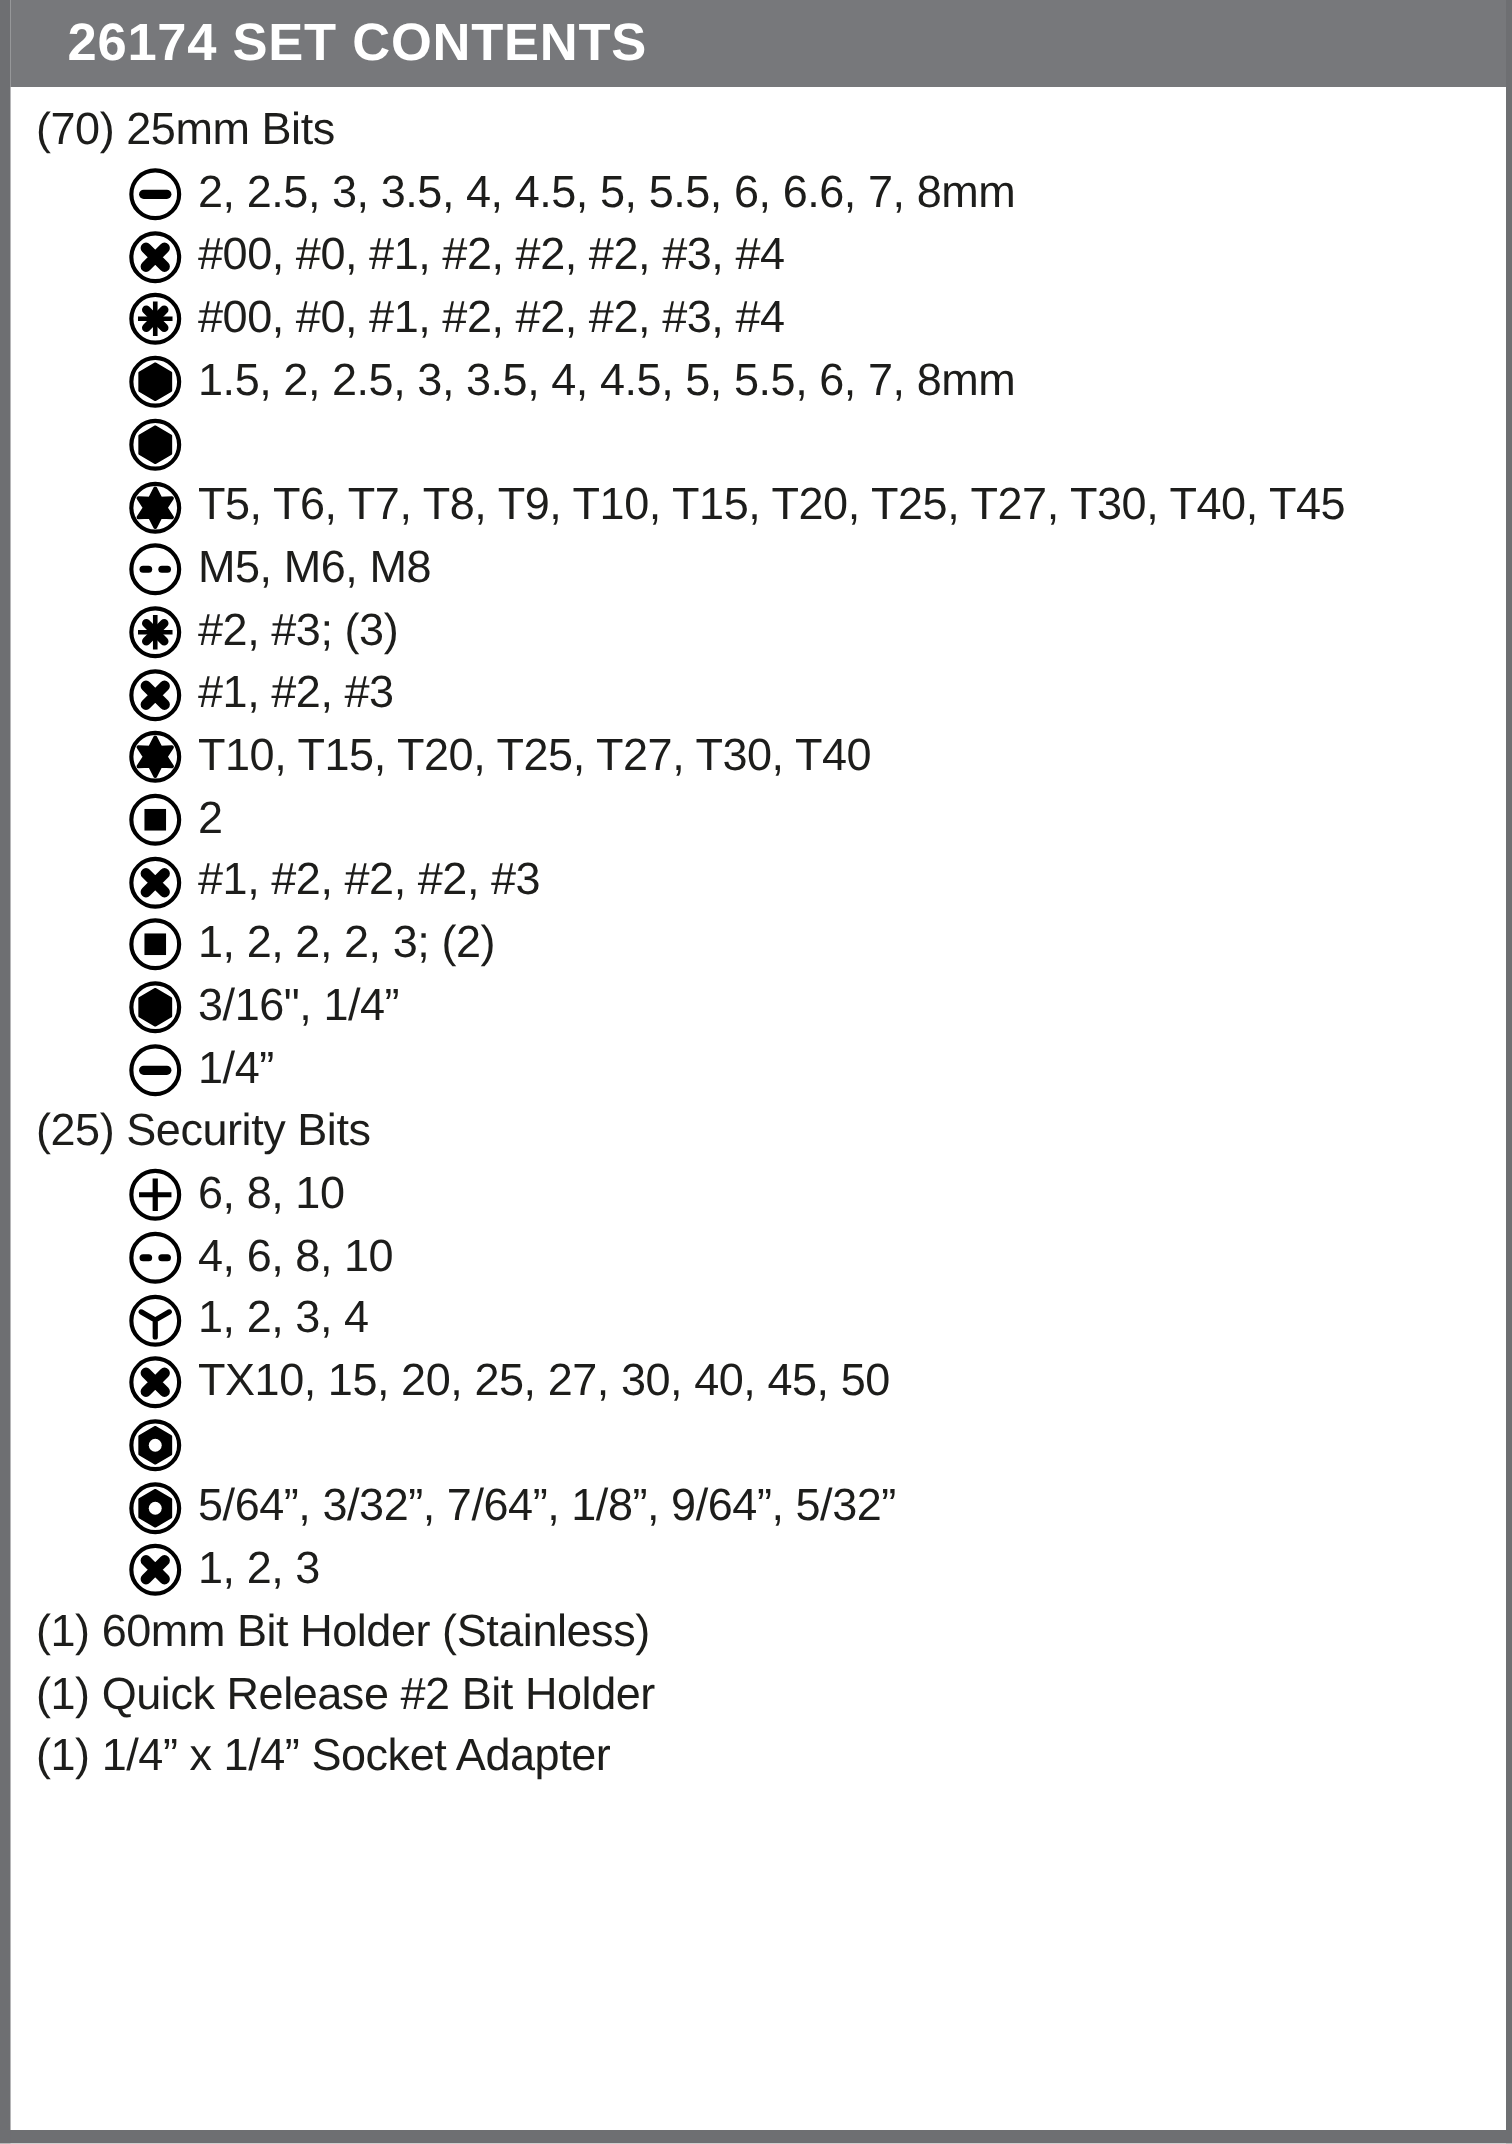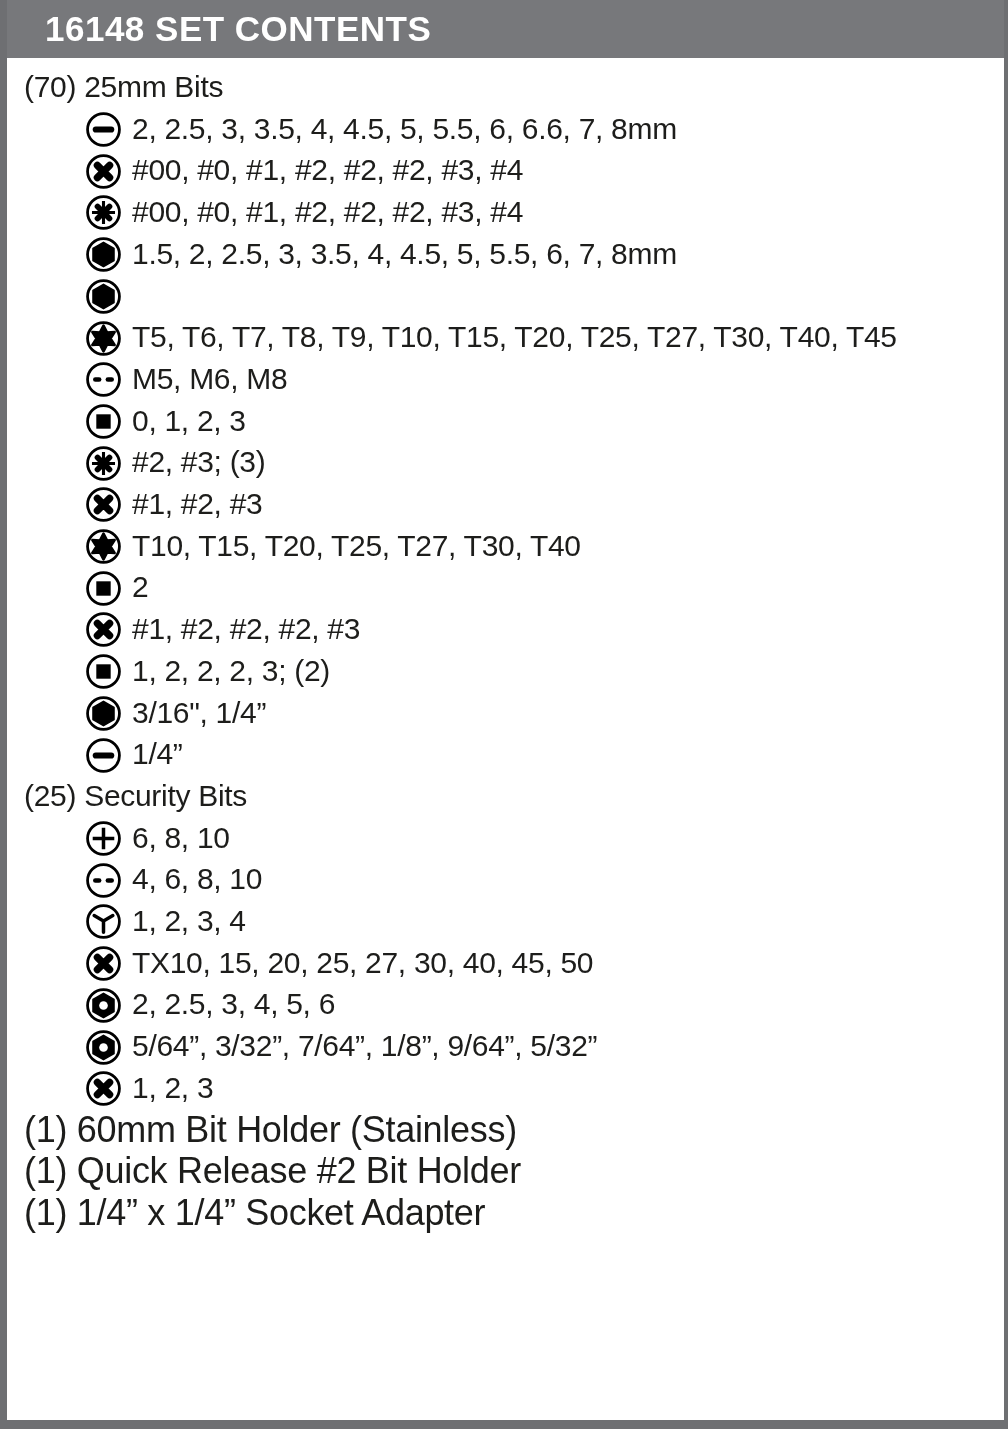--- a/index.html
+++ b/index.html
@@ -49,32 +49,32 @@
     margin-top:2px;
     margin-right:10px;
   }
   .bit-icon svg{display:block;width:37px;height:37px;}
   .bit-text{
     font-size:30px;
     line-height:41.7px;
     letter-spacing:-0.3px;
   }
   .footer-line{
-    font-size:36px;
+    font-size:30px;
     line-height:41.7px;
     letter-spacing:-0.3px;
     white-space:nowrap;
   }
 </style>
 </head>
 <body>
 
 <div class="page">
   <header class="titlebar">
-    <h1>16148 SET CONTENTS</h1>
+    <h1>26174 SET CONTENTS</h1>
   </header>
   <main class="content">
       <div class="heading">(70) 25mm Bits</div>
       <div class="bit-row">
         <span class="bit-icon">
           <svg viewBox="0 0 36 36" xmlns="http://www.w3.org/2000/svg">
             <circle cx="18" cy="18" r="15.5" fill="none" stroke="#000" stroke-width="2.7"></circle>
             <rect x="7.5" y="15" width="21" height="6" rx="3" fill="#000"></rect>
           </svg>
         </span>
@@ -132,29 +132,20 @@
             <rect x="7.8" y="15.7" width="8.2" height="4.6" rx="2.3" fill="#000"></rect>
             <rect x="20" y="15.7" width="8.2" height="4.6" rx="2.3" fill="#000"></rect>
           </svg>
         </span>
         <span class="bit-text">M5, M6, M8</span>
       </div>
       <div class="bit-row">
         <span class="bit-icon">
           <svg viewBox="0 0 36 36" xmlns="http://www.w3.org/2000/svg">
             <circle cx="18" cy="18" r="15.5" fill="none" stroke="#000" stroke-width="2.7"></circle>
-            <rect x="11" y="11" width="14" height="14" fill="#000"></rect>
-          </svg>
-        </span>
-        <span class="bit-text">0, 1, 2, 3</span>
-      </div>
-      <div class="bit-row">
-        <span class="bit-icon">
-          <svg viewBox="0 0 36 36" xmlns="http://www.w3.org/2000/svg">
-            <circle cx="18" cy="18" r="15.5" fill="none" stroke="#000" stroke-width="2.7"></circle>
             <path d="M12.2 12.2 L23.8 23.8 M23.8 12.2 L12.2 23.8" stroke="#000" stroke-width="5.6" stroke-linecap="round" fill="none"></path>
             <path d="M18 6.8 V29.2 M6.8 18 H29.2" stroke="#000" stroke-width="3" fill="none"></path>
           </svg>
         </span>
         <span class="bit-text">#2, #3; (3)</span>
       </div>
       <div class="bit-row">
         <span class="bit-icon">
           <svg viewBox="0 0 36 36" xmlns="http://www.w3.org/2000/svg">
             <circle cx="18" cy="18" r="15.5" fill="none" stroke="#000" stroke-width="2.7"></circle>
@@ -256,21 +247,20 @@
         <span class="bit-text">TX10, 15, 20, 25, 27, 30, 40, 45, 50</span>
       </div>
       <div class="bit-row">
         <span class="bit-icon">
           <svg viewBox="0 0 36 36" xmlns="http://www.w3.org/2000/svg">
             <circle cx="18" cy="18" r="15.5" fill="none" stroke="#000" stroke-width="2.7"></circle>
             <polygon points="18,6.2 28.22,12.1 28.22,23.9 18,29.8 7.78,23.9 7.78,12.1" fill="#000" stroke="#000" stroke-width="1.5" stroke-linejoin="round"></polygon>
             <circle cx="18" cy="18" r="4.2" fill="#fff"></circle>
           </svg>
         </span>
-        <span class="bit-text">2, 2.5, 3, 4, 5, 6</span>
       </div>
       <div class="bit-row">
         <span class="bit-icon">
           <svg viewBox="0 0 36 36" xmlns="http://www.w3.org/2000/svg">
             <circle cx="18" cy="18" r="15.5" fill="none" stroke="#000" stroke-width="2.7"></circle>
             <polygon points="18,6.2 28.22,12.1 28.22,23.9 18,29.8 7.78,23.9 7.78,12.1" fill="#000" stroke="#000" stroke-width="1.5" stroke-linejoin="round"></polygon>
             <circle cx="18" cy="18" r="4.2" fill="#fff"></circle>
           </svg>
         </span>
         <span class="bit-text">5/64”, 3/32”, 7/64”, 1/8”, 9/64”, 5/32”</span>

